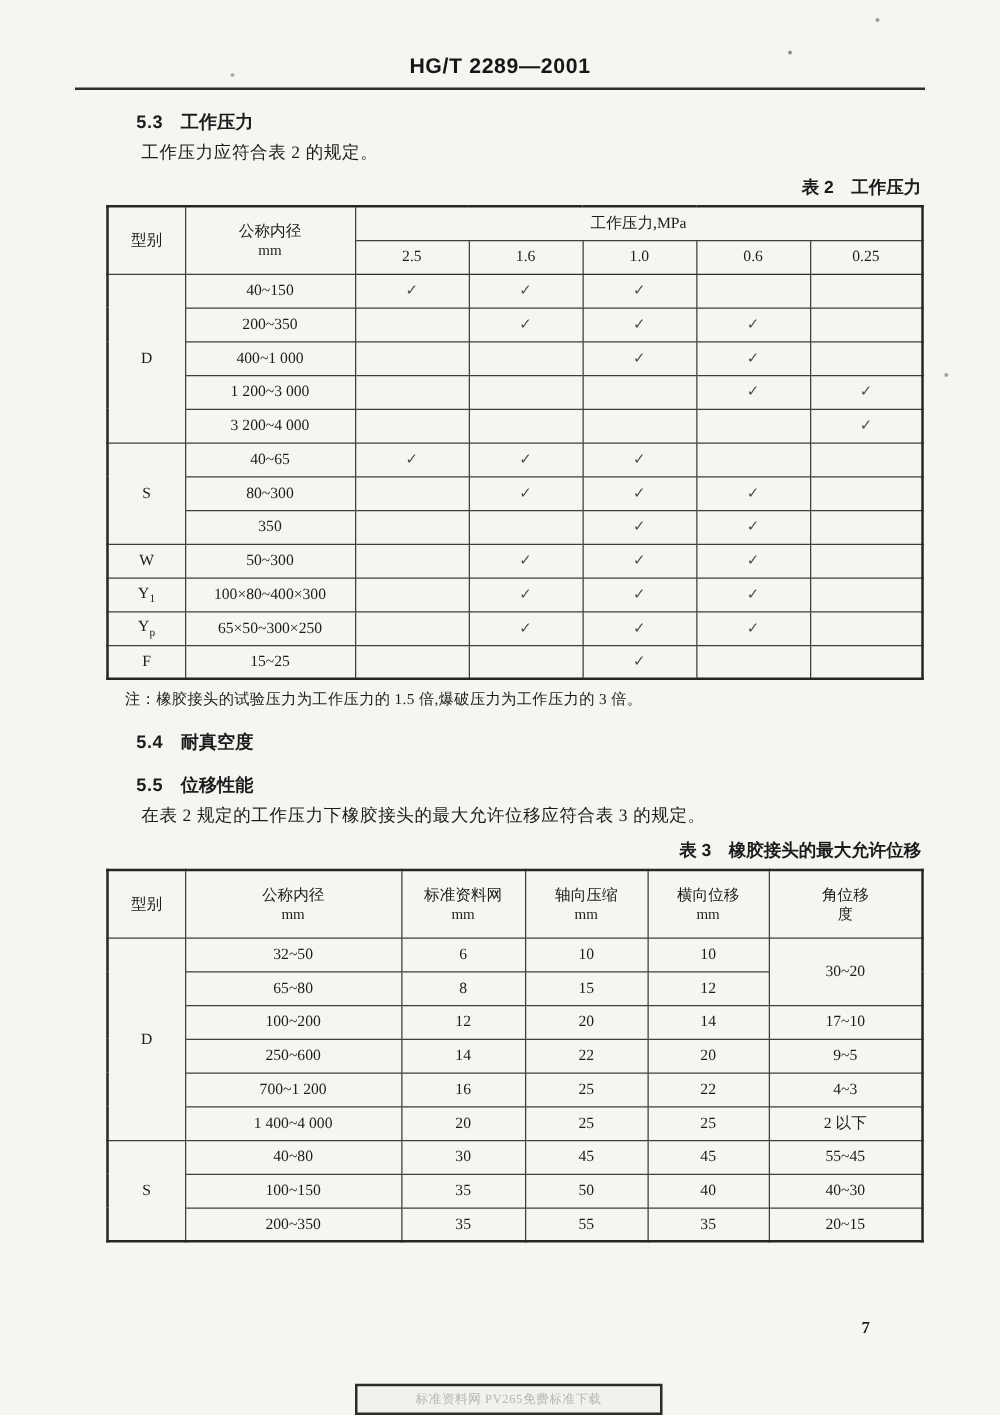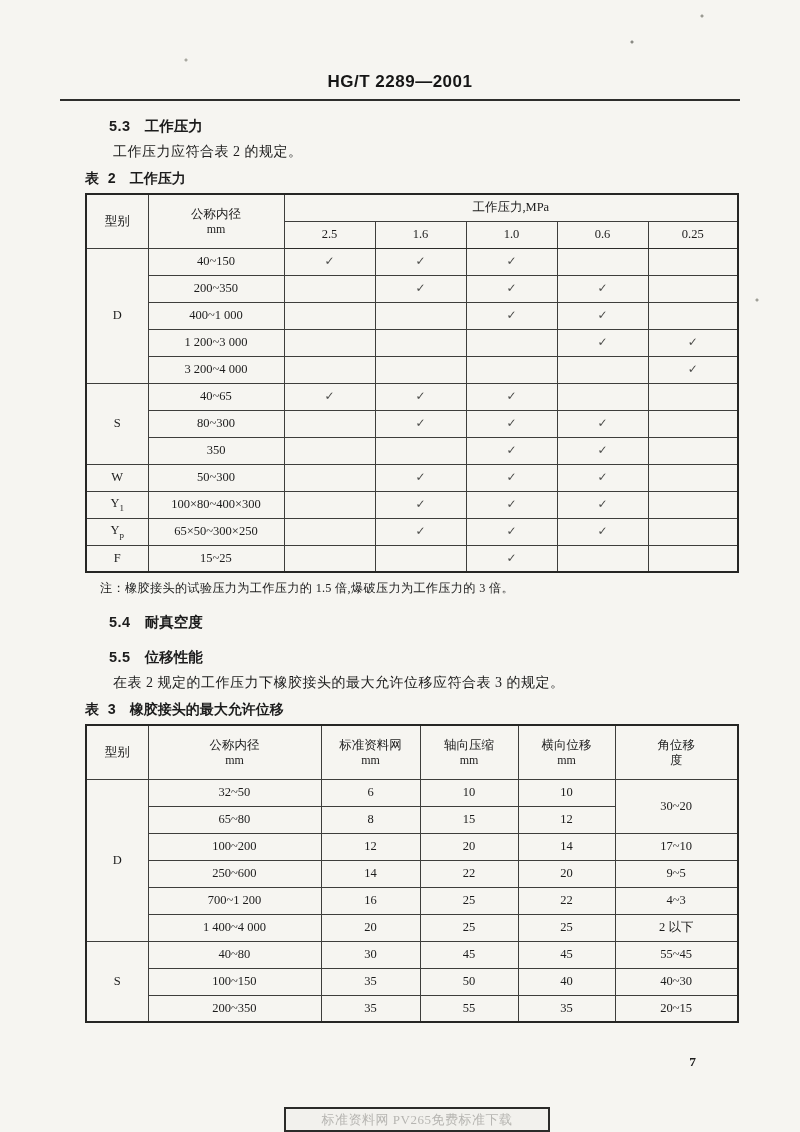--- a/index.html
+++ b/index.html
@@ -10,21 +10,21 @@
       radial-gradient(circle 2px at 632px 42px, #8a8a84 0 1px, transparent 2px),
       radial-gradient(circle 2px at 702px 16px, #9a9a92 0 1px, transparent 2px),
       radial-gradient(circle 2px at 186px 60px, #a9a9a1 0 1px, transparent 2px),
       radial-gradient(circle 2px at 757px 300px, #a0a098 0 1px, transparent 2px),
       #f6f5f1;
     font-family:"Liberation Serif","DejaVu Serif",serif;
     color:#1c1c1c;
     overflow:hidden;
   }
   .doc-header {
-    padding-top:72px;
+    padding-top:43px;
     text-align:center;
     font-family:"Liberation Sans","DejaVu Sans",sans-serif;
     font-weight:bold;
     font-size:17px;
     letter-spacing:0.5px;
     color:#161616;
   }
   .header-rule { margin:7px 60px 0 60px; border:none; border-top:2px solid #2e2e2c; }
   .content { width:652px; margin-left:85px; }
   .sec-heading {
@@ -37,22 +37,22 @@
   .sec-heading .sec-num { margin-right:14px; letter-spacing:0.5px; }
   .para {
     margin-top:5px;
     font-size:14px;
     line-height:1.5;
     text-indent:2em;
     letter-spacing:0.5px;
   }
   .tbl-caption {
     margin-top:8px;
-    text-align:left;
-    font-family:Liberation Mono, monospace;
+    text-align:right;
+    font-family:Liberation Sans, sans-serif;
     font-weight:bold;
     font-size:14px;
   }
   table.stdtable {
     margin-top:5px;
     border-collapse:collapse;
     table-layout:fixed;
     width:652px;
     font-size:12.5px;
     border:2px solid #262624;
@@ -86,26 +86,26 @@
     position:absolute;
     top:1054px;
     right:104px;
     font-size:13.5px;
     font-weight:bold;
   }
   .watermark {
     position:absolute;
     left:284px;
     top:1107px;
-    width:266px;
+    width:246px;
     height:25px;
     border:2px solid #2b2b29;
     background:#f2f1ed;
     color:#b6b5b1;
-    font-size:13px;
+    font-size:10px;
     line-height:21px;
     text-align:center;
     letter-spacing:0.5px;
     overflow:hidden;
   }
 </style>
 </head>
 <body>
 
 <div class="doc-header">HG/T 2289—2001</div>

